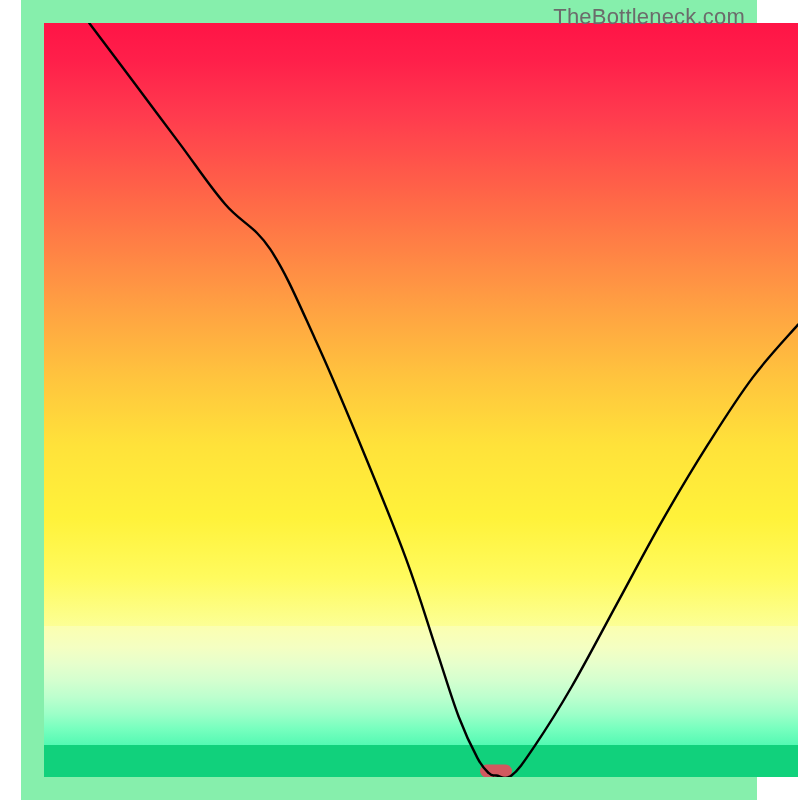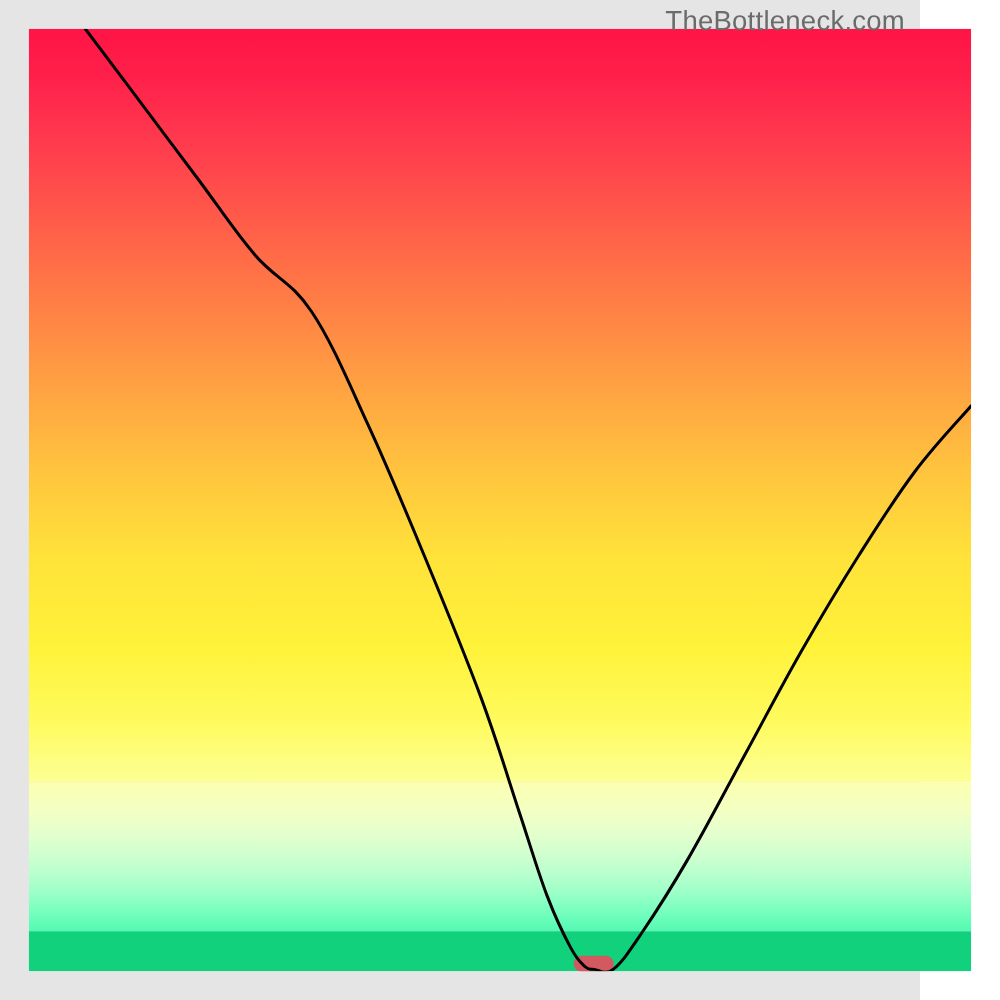--- a/index.html
+++ b/index.html
@@ -6,22 +6,23 @@
     margin: 0;
     padding: 0;
     width: 800px;
     height: 800px;
     overflow: hidden;
     font-family: Arial, Helvetica, sans-serif;
   }
   .frame {
     width: 736px;
     height: 800px;
-    background: #e5e5e5;
+    background: #86efac;
     position: relative;
+    margin-left: 21px;
   }
   .watermark {
     position: absolute;
     top: 4px;
     right: 12px;
     color: #6b6b6b;
     font-size: 22px;
     z-index: 3;
     font-weight: 400;
     letter-spacing: 0.2px;

